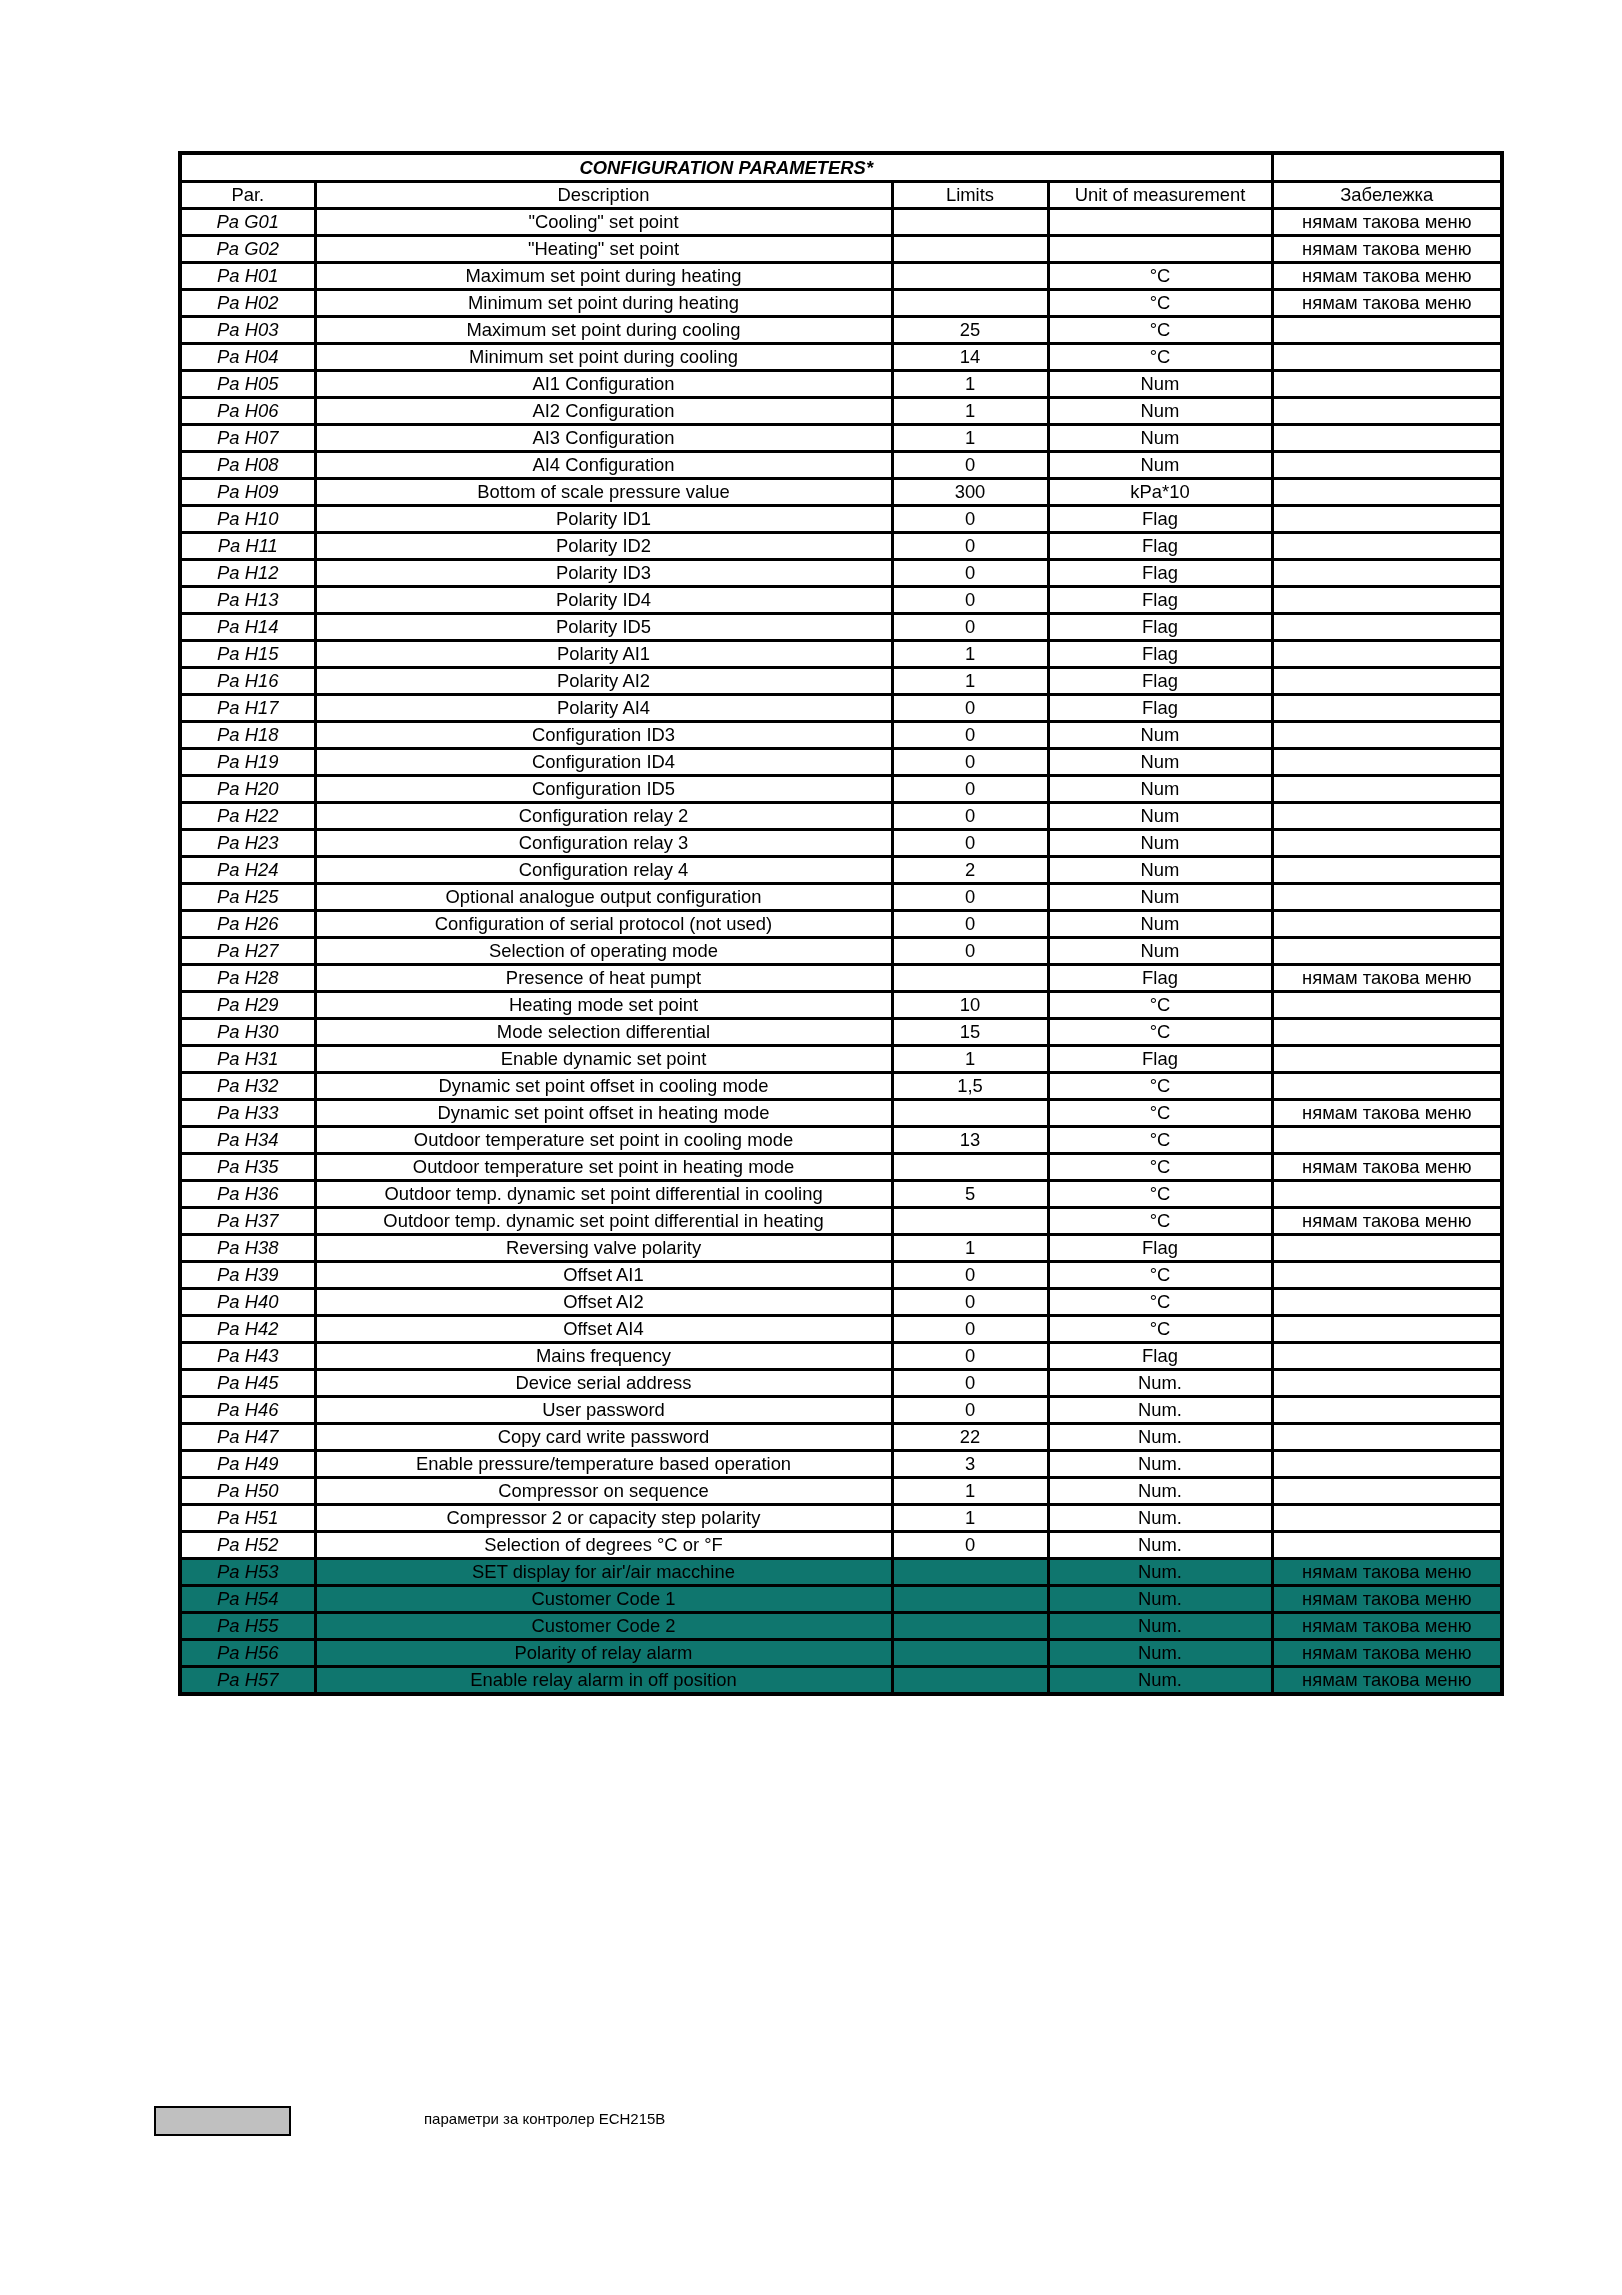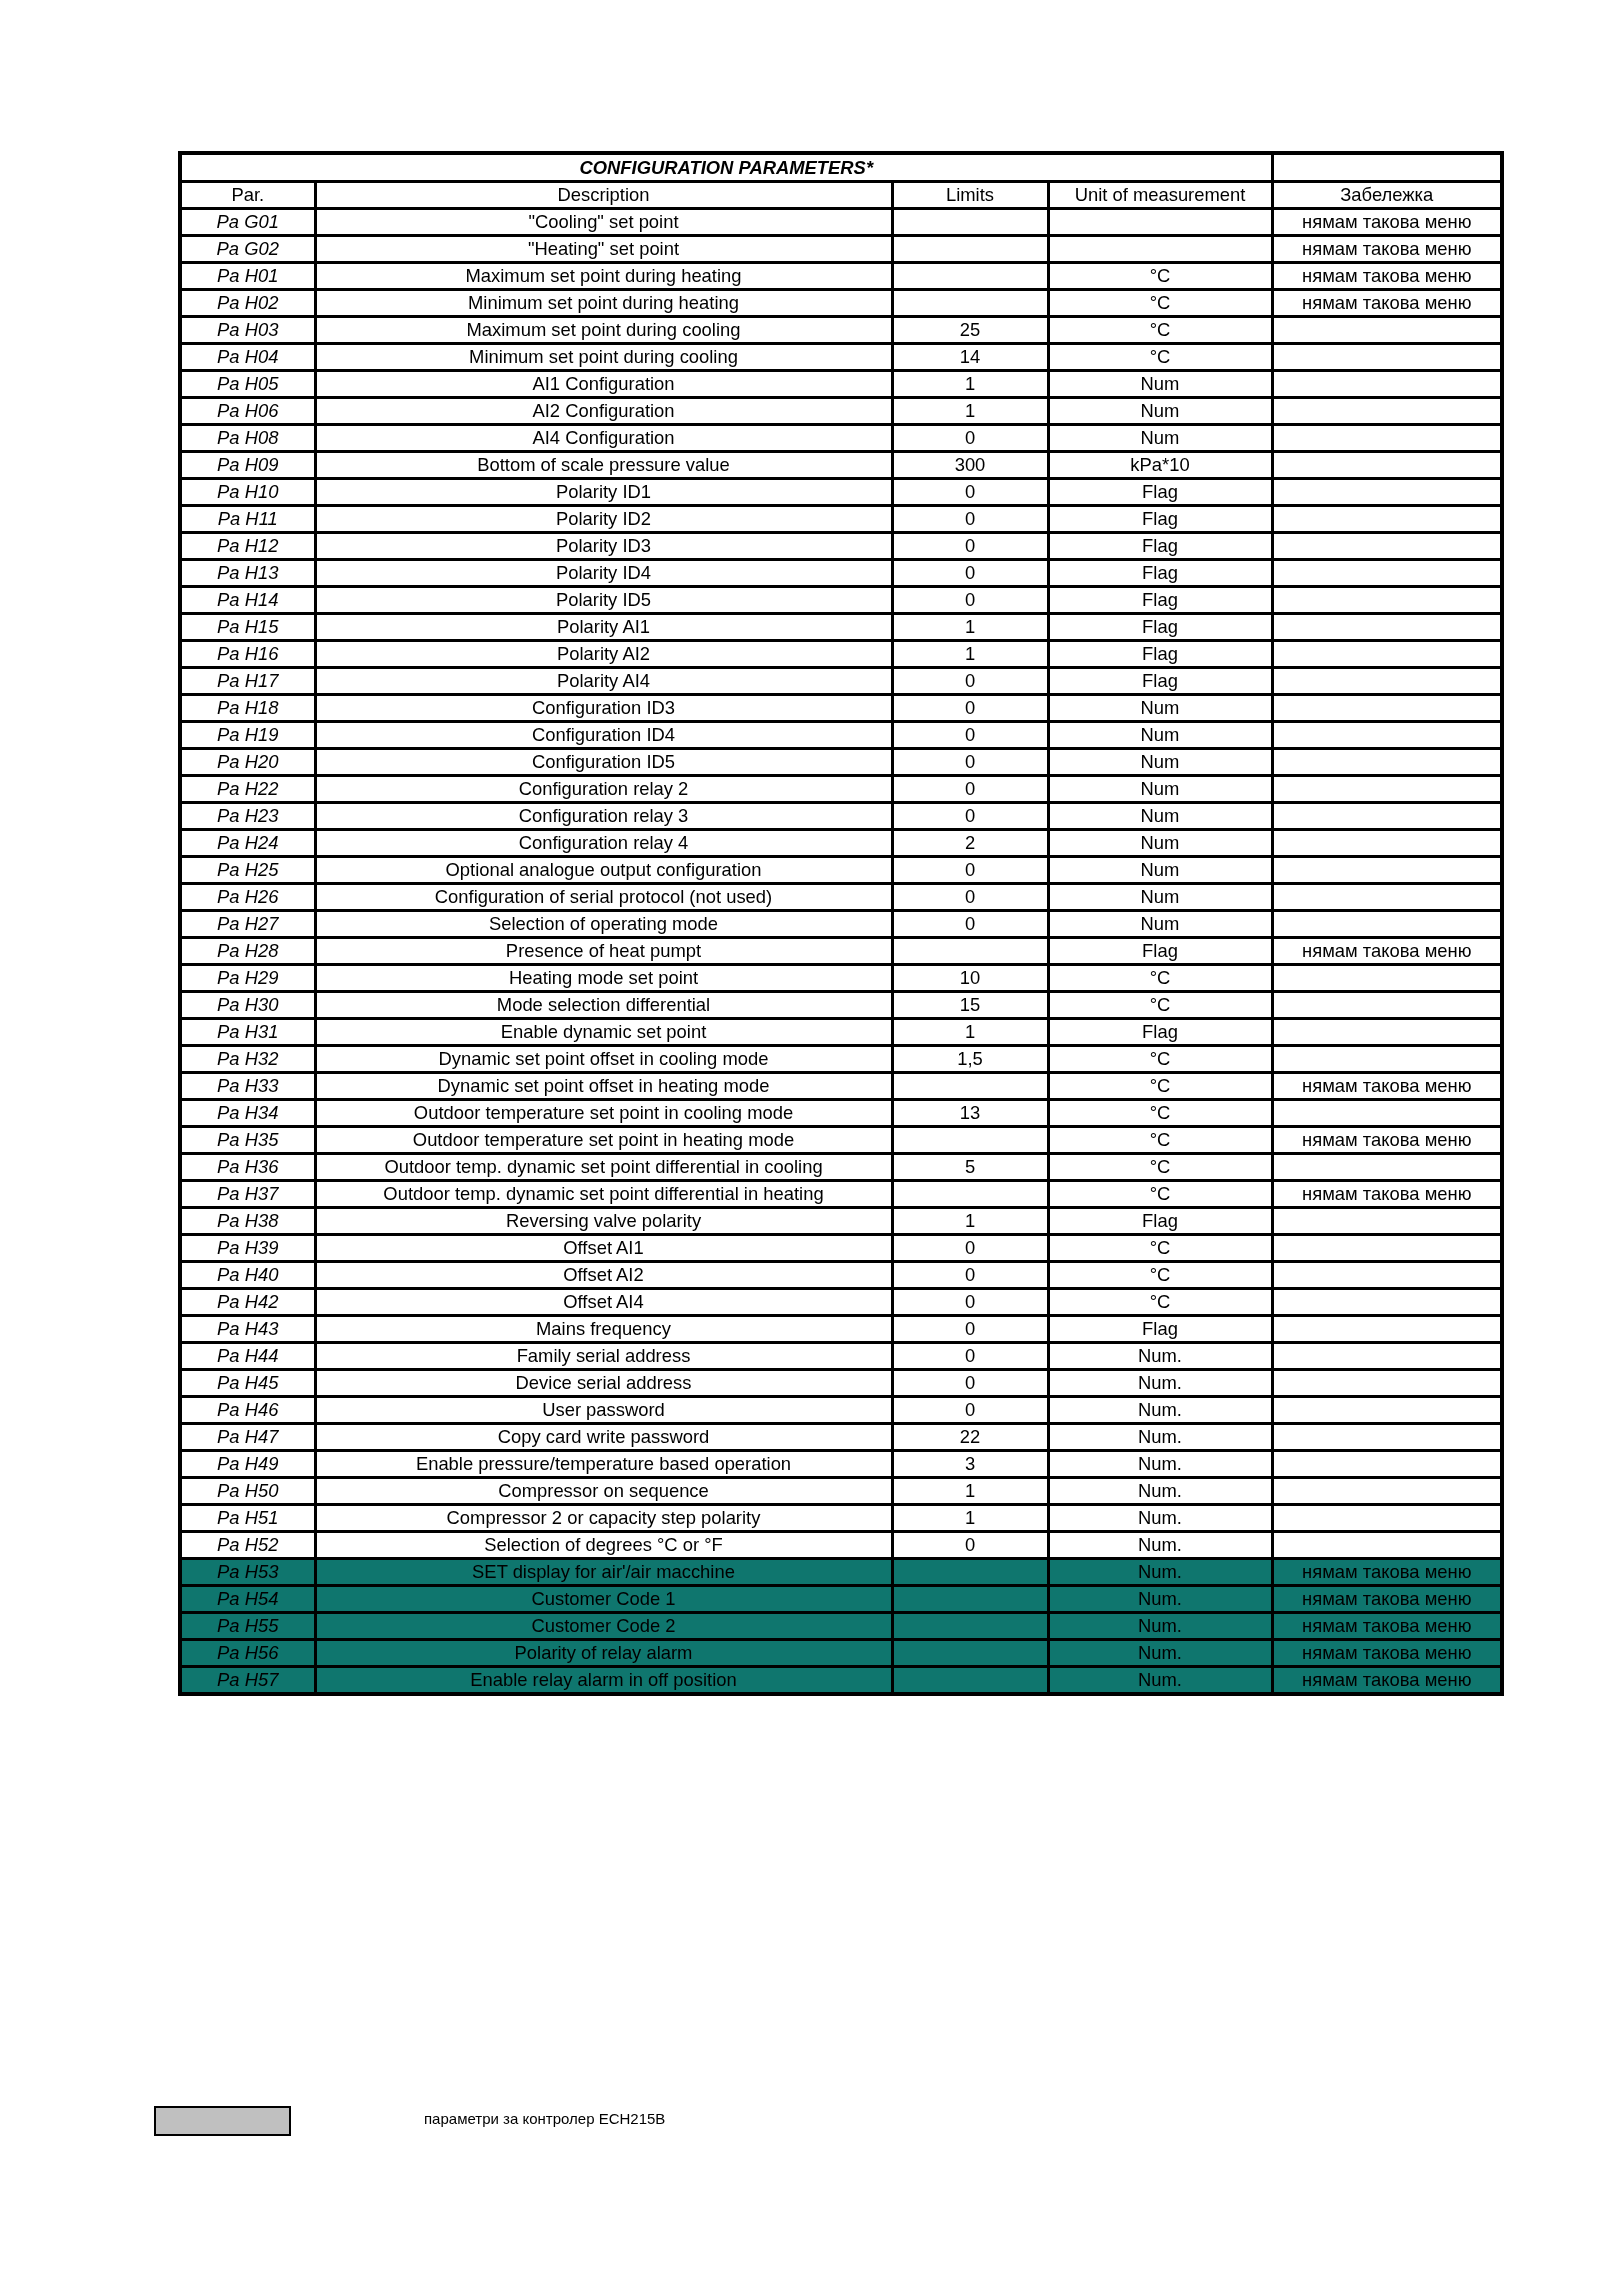--- a/index.html
+++ b/index.html
@@ -85,20 +85,27 @@
         <td></td>
       </tr>
       <tr>
         <td class="par">Pa H06</td>
         <td>AI2 Configuration</td>
         <td>1</td>
         <td>Num</td>
         <td></td>
       </tr>
       <tr>
+        <td class="par">Pa H07</td>
+        <td>AI3 Configuration</td>
+        <td>1</td>
+        <td>Num</td>
+        <td></td>
+      </tr>
+      <tr>
         <td class="par">Pa H08</td>
         <td>AI4 Configuration</td>
         <td>0</td>
         <td>Num</td>
         <td></td>
       </tr>
       <tr>
         <td class="par">Pa H09</td>
         <td>Bottom of scale pressure value</td>
         <td>300</td>
@@ -320,27 +327,20 @@
         <td>Offset AI4</td>
         <td>0</td>
         <td>°C</td>
         <td></td>
       </tr>
       <tr>
         <td class="par">Pa H43</td>
         <td>Mains frequency</td>
         <td>0</td>
         <td>Flag</td>
-        <td></td>
-      </tr>
-      <tr>
-        <td class="par">Pa H44</td>
-        <td>Family serial address</td>
-        <td>0</td>
-        <td>Num.</td>
         <td></td>
       </tr>
       <tr>
         <td class="par">Pa H45</td>
         <td>Device serial address</td>
         <td>0</td>
         <td>Num.</td>
         <td></td>
       </tr>
       <tr>

